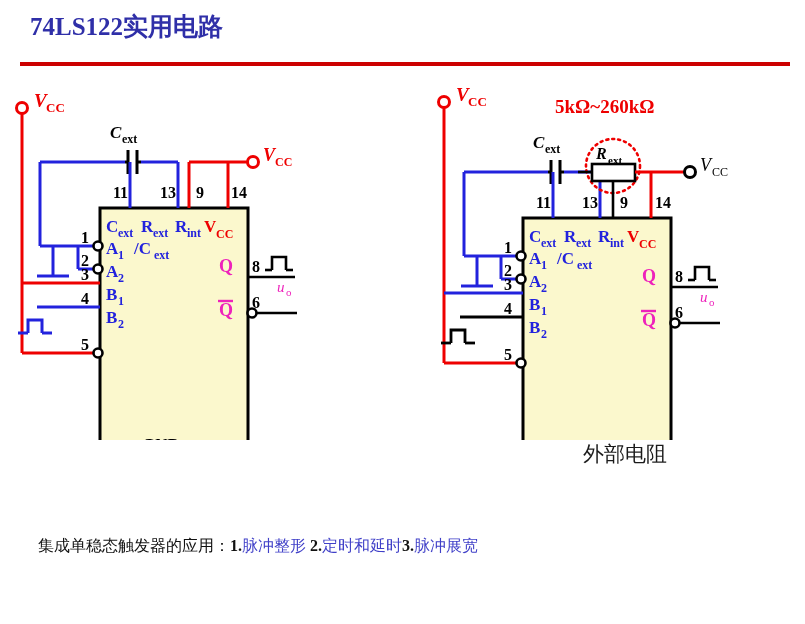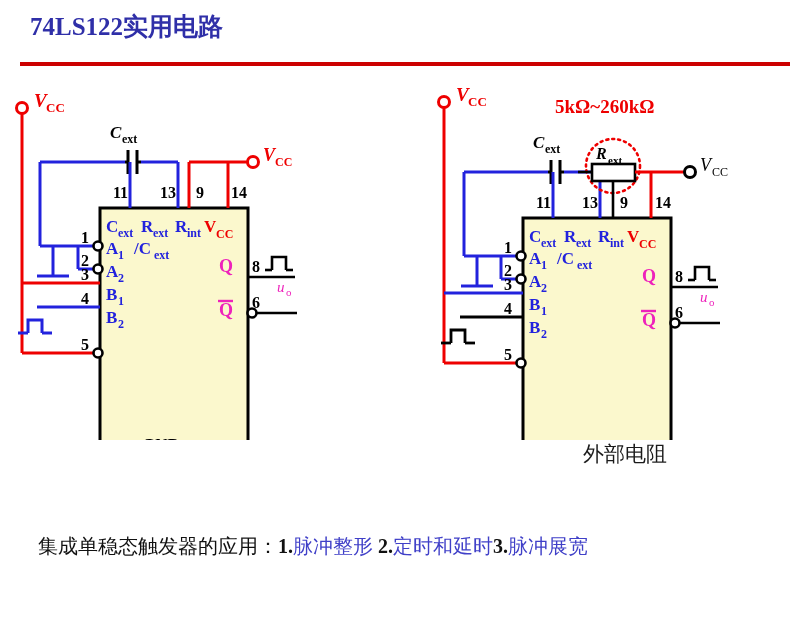--- a/index.html
+++ b/index.html
@@ -57,21 +57,21 @@
     font-family: "Liberation Serif", "DejaVu Serif", serif;
   }
   .caption-left  { left: 120px; top: 440px; }
   .caption-right { left: 583px; top: 440px; }
   
   .footer-text {
     position: absolute;
     left: 38px;
     top: 528px;
     width: 745px;
-    font-size: 20px;
+    font-size: 16px;
     line-height: 36px;
     color: #111111;
     font-family: "Liberation Serif", "DejaVu Serif", serif;
   }
   .hl { color: #4040c8; }
   .num { color: #111111; font-weight: bold; }
 </style>
 </head>
 <body>
 

